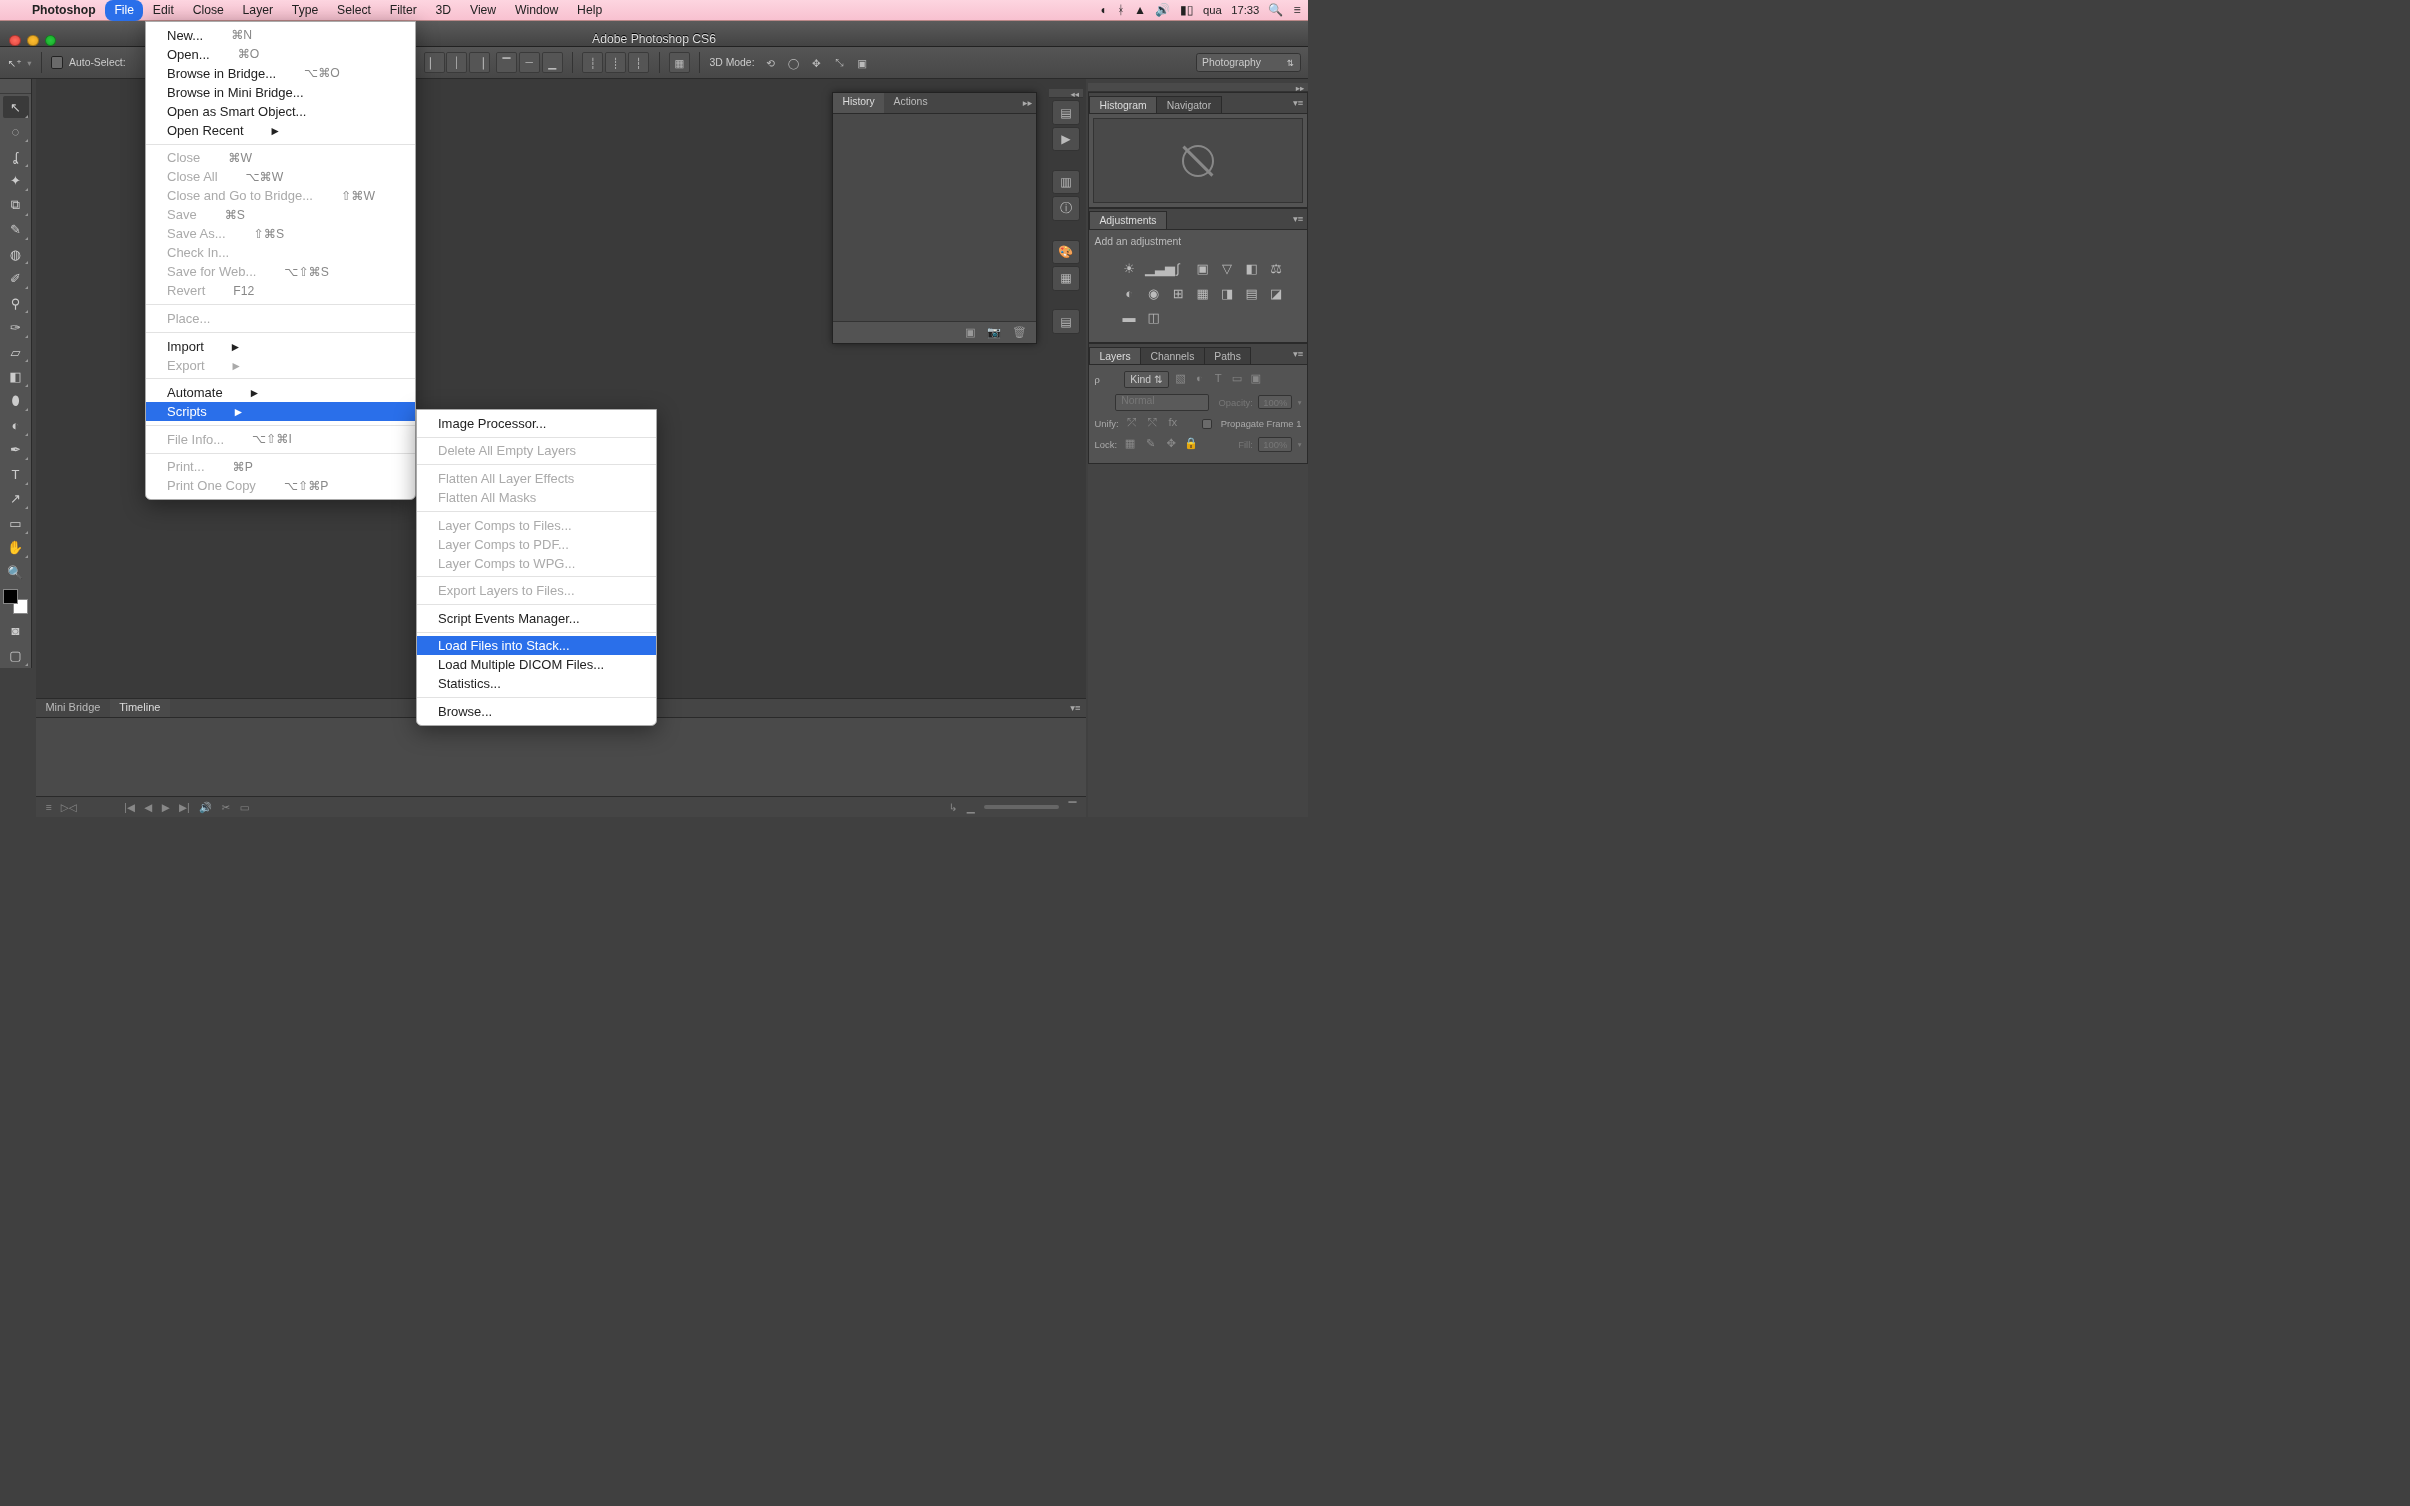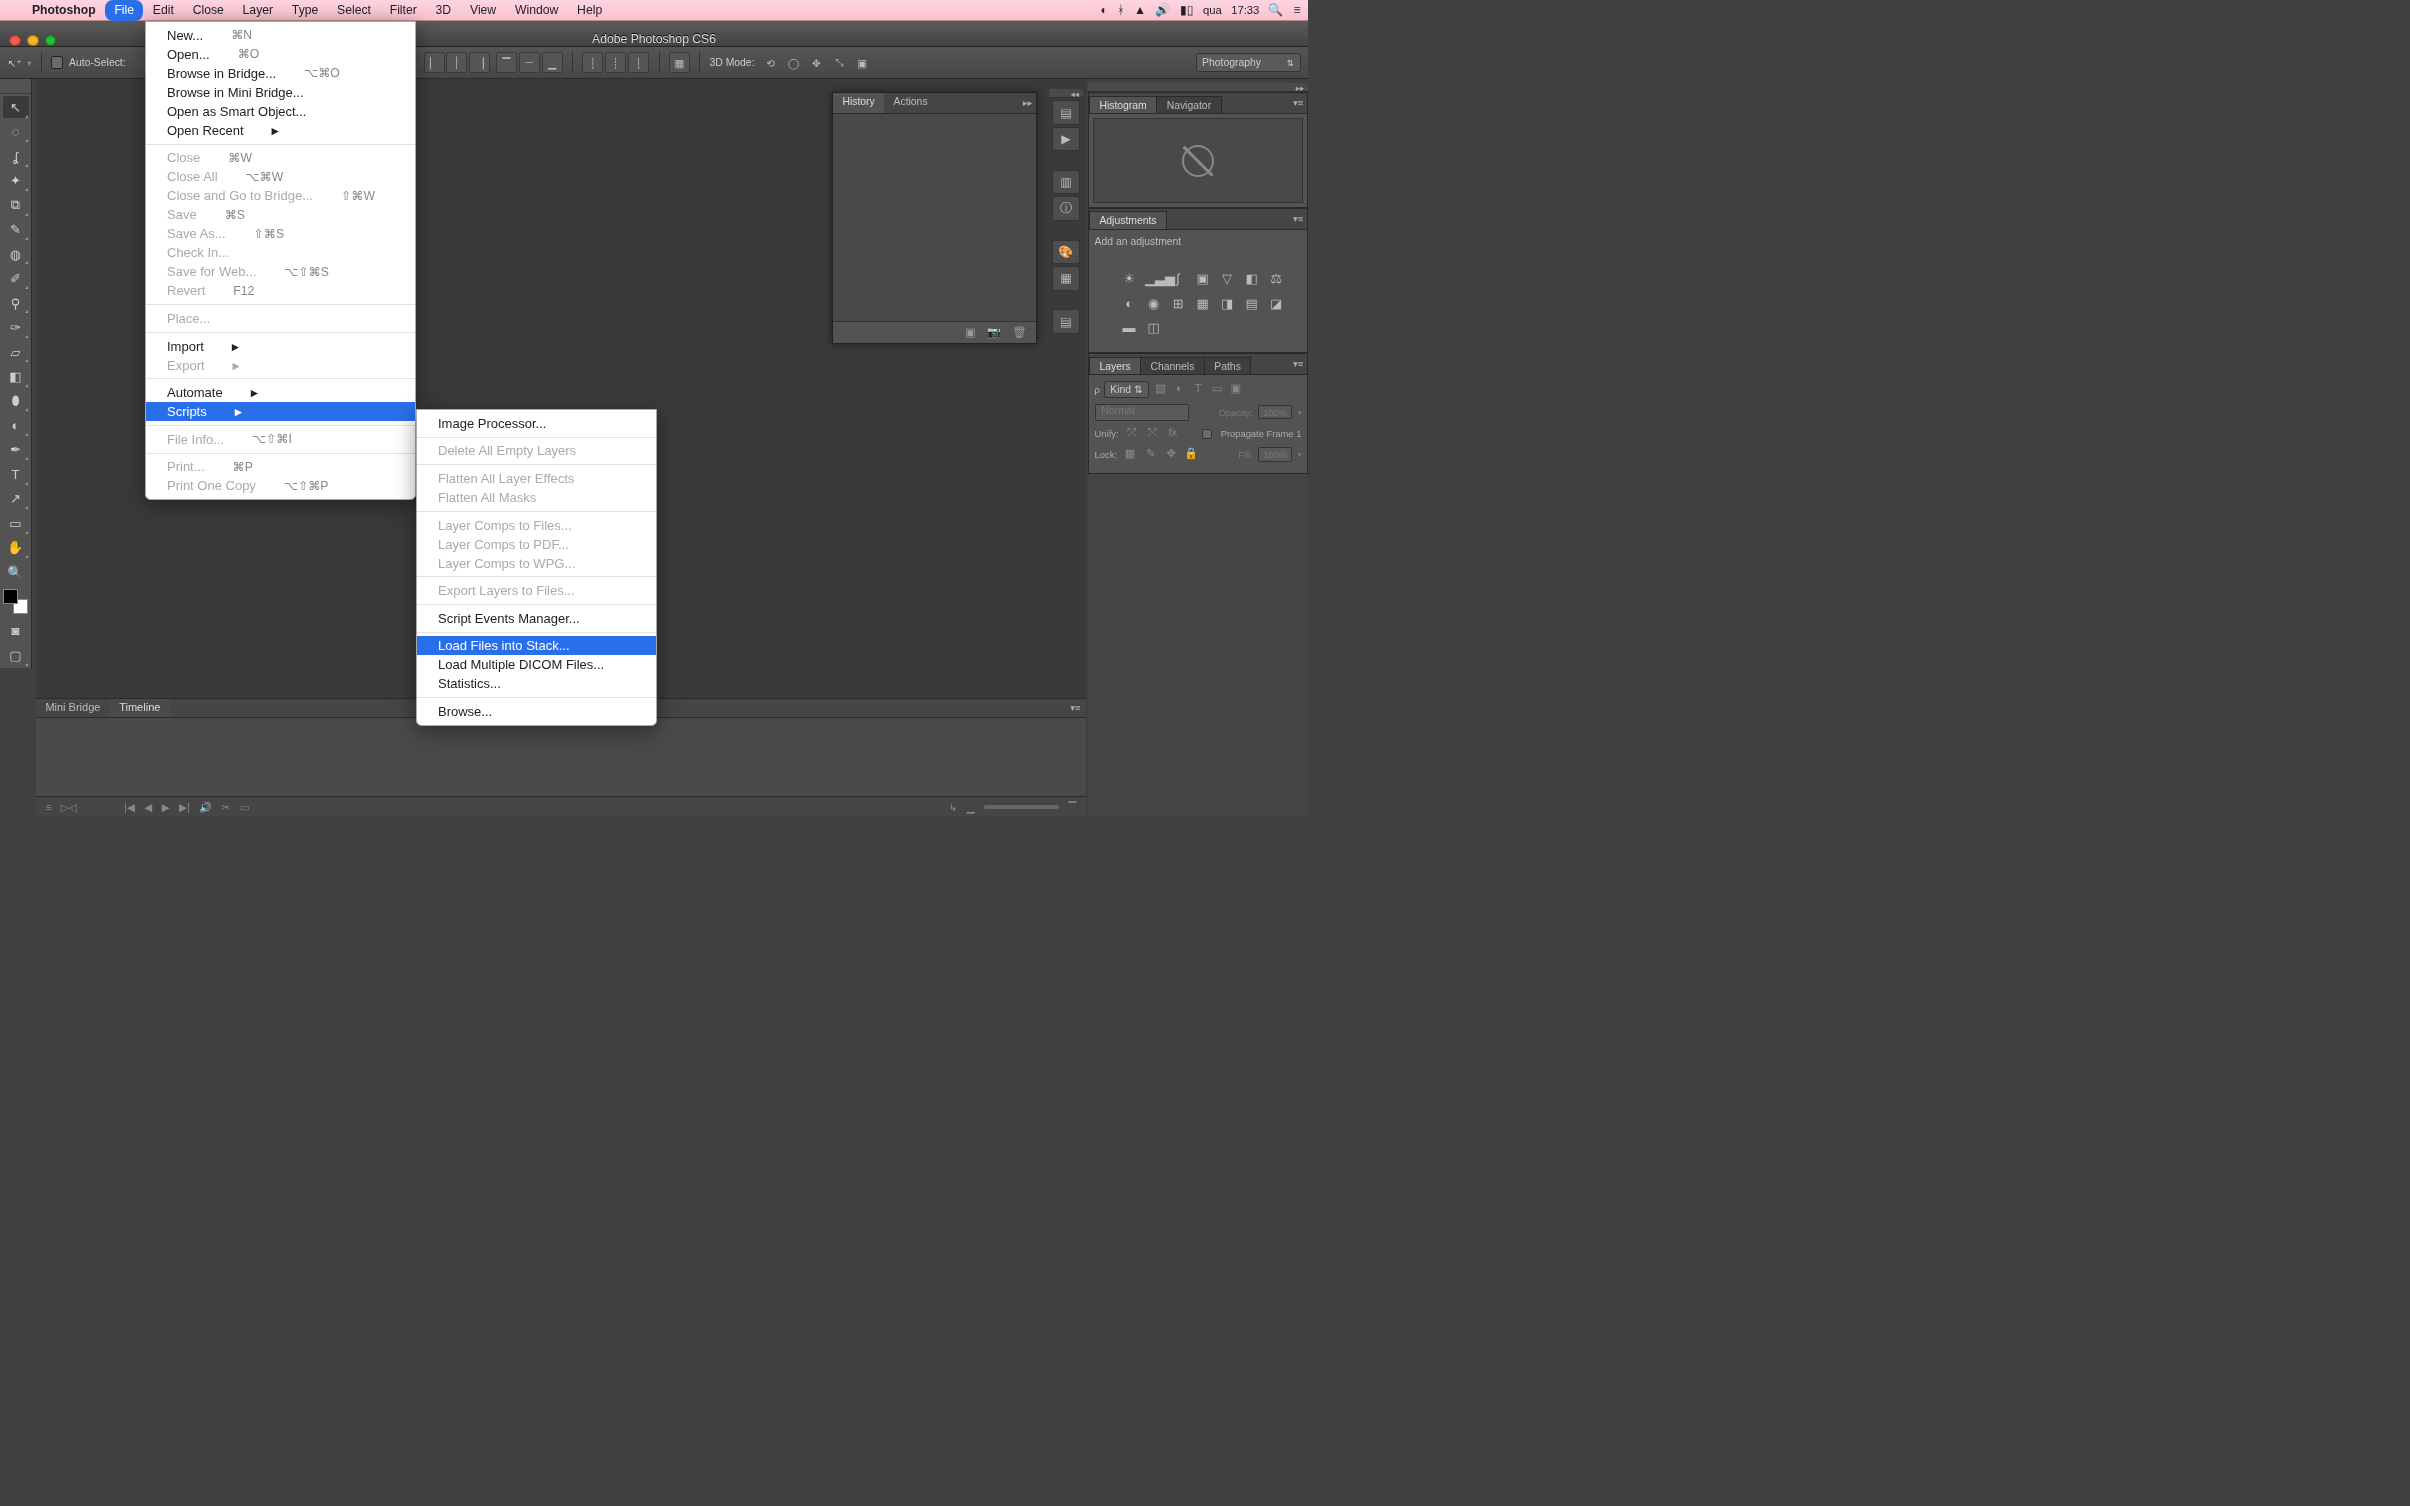--- a/index.html
+++ b/index.html
@@ -65,21 +65,21 @@
 .panel .body { padding: 5.6px; font-size: 10.4px; color: #bbb; }
 
 .histogram-body { height: 85px; display: flex; align-items: center; justify-content: center; background: #494949; border: 0.9px solid #333; margin: 3.8px; }
 .empty-circ { width: 32px; height: 32px; border: 2.8px solid #888; border-radius: 50%; position: relative; }
 .empty-circ::after { content: ""; position: absolute; width: 41px; height: 2.8px; background: #888; top: 50%; left: 50%; transform: translate(-50%,-50%) rotate(45deg); }
 
 .adj-icons { display: flex; flex-wrap: wrap; gap: 7.5px; padding: 3.8px 3.8px 9.4px 26px; }
 .adj-icons span { width: 17px; height: 17px; color: #bbb; font-size: 13px; text-align: center; }
 
 .layers-body .row1 { display: flex; align-items: center; gap: 3.8px; margin-bottom: 5.6px; }
-.layers-body select, .layers-body .sel { background: #5a5a5a; border: 0.9px solid #333; color: #ccc; font-size: 10.4px; height: 17px; border-radius: 1.9px; }
+.layers-body select, .layers-body .sel { background: #5a5a5a; border: 0.9px solid #333; color: #ccc; font-size: 10.4px; height: 17px; border-radius: 1.9px; margin-left: 20px; }
 .layers-body .mini { width: 15px; height: 15px; color: #888; text-align: center; font-size: 11.3px; }
 .layers-body .lockrow, .layers-body .unifyrow, .layers-body .oprow { display: flex; align-items: center; gap: 5.6px; margin-bottom: 5.6px; font-size: 9.4px; color: #aaa; }
 .layers-body .field { background: #5a5a5a; border: 0.9px solid #333; padding: 0.9px 3.8px; border-radius: 1.9px; color: #bbb; }
 .layers-body .dis { color: #777; }
 
 
 .history-panel { position: absolute; left: 832px; top: 92px; width: 205px; height: 252px; background: #535353; border: 0.9px solid #222; box-shadow: 0 0 7.5px rgba(0,0,0,.5); }
 .history-panel .tabs { height: 21px; background: #454545; display: flex; border-bottom: 0.9px solid #2a2a2a; position: relative; }
 .history-panel .tabs .tab { padding: 2.8px 9.4px; font-size: 10.4px; color: #bbb; }
 .history-panel .tabs .tab.act { background: #535353; color: #ddd; }
@@ -393,21 +393,21 @@
       <div class="empty-circ"></div>
     </div>
   </div>
 
   <div class="panel">
     <div class="tabs">
       <div class="tab act">Adjustments</div>
       <div class="menu">▾≡</div>
     </div>
     <div class="body">
-      <div style="margin-bottom:21px">Add an adjustment</div>
+      <div style="margin-bottom:11px">Add an adjustment</div>
       <div class="adj-icons">
         <span>☀</span>
         <span>▁▃▅</span>
         <span>∫</span>
         <span>▣</span>
         <span>▽</span>
         <span>◧</span>
         <span>⚖</span>
         <span>◐</span>
         <span>◉</span>

